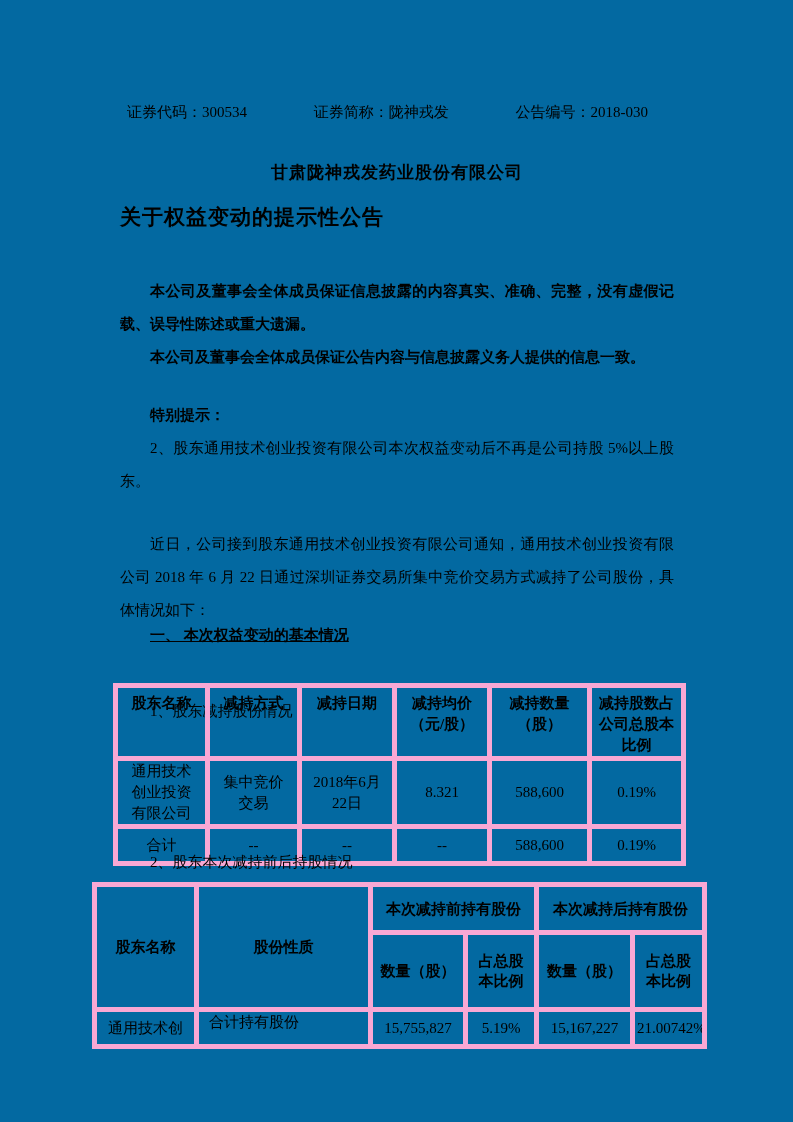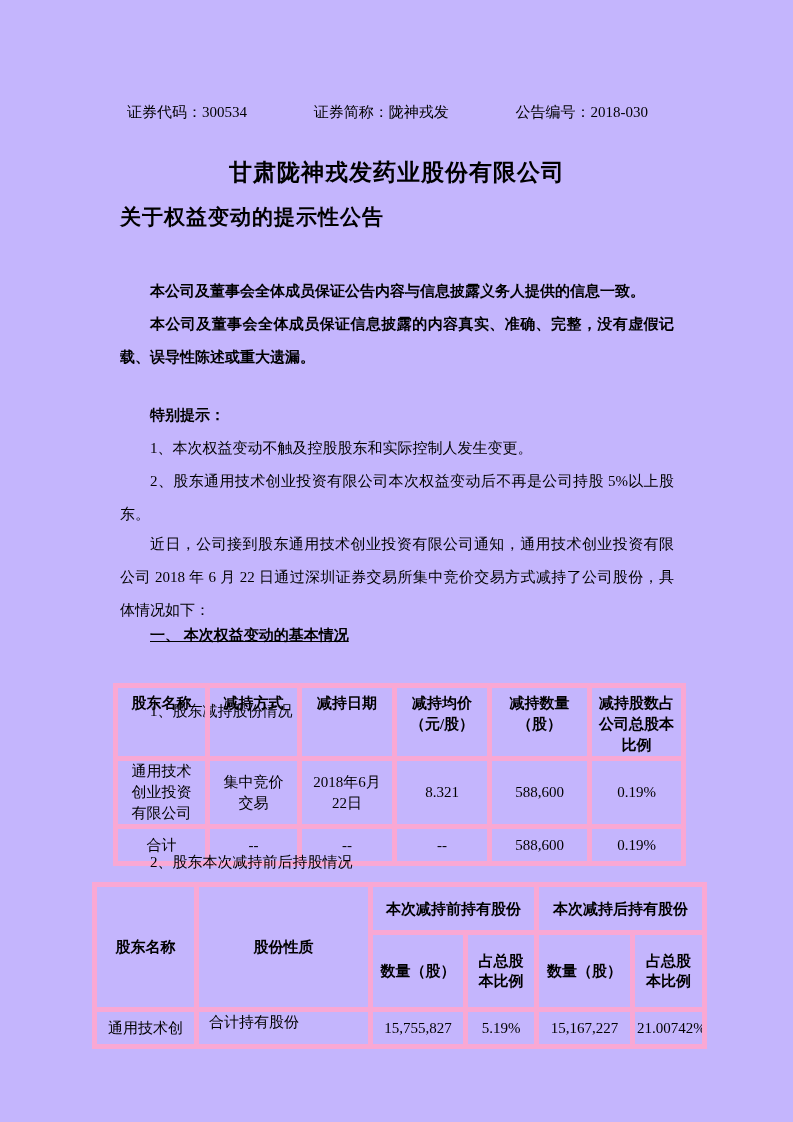--- a/index.html
+++ b/index.html
@@ -4,21 +4,21 @@
 <style>
   html, body {
     margin: 0;
     padding: 0;
     background: #ffffff;
   }
   .page {
     position: relative;
     width: 793px;
     height: 1122px;
-    background: #c4b5fd;
+    background: #0369a1;
     color: #000000;
     font-family: "Liberation Serif", "DejaVu Serif", serif;
     overflow: hidden;
   }
   .content {
     position: absolute;
     left: 120px;
     top: 0;
     width: 554px;
     font-size: 15px;
@@ -32,21 +32,21 @@
     justify-content: space-between;
     padding: 0 26px 0 7px;
     box-sizing: border-box;
     font-size: 15px;
     line-height: 22px;
     white-space: nowrap;
   }
   .title1 {
     top: 158px;
     text-align: center;
-    font-size: 23px;
+    font-size: 17px;
     font-weight: bold;
     letter-spacing: 1px;
     line-height: 30px;
   }
   .title2 {
     top: 202px;
     font-size: 21px;
     font-weight: bold;
     letter-spacing: 1px;
     line-height: 30px;
@@ -107,27 +107,26 @@
     <div class="abs doc-header">
       <span>证券代码：300534</span>
       <span>证券简称：陇神戎发</span>
       <span>公告编号：2018-030</span>
     </div>
 
     <div class="abs title1">甘肃陇神戎发药业股份有限公司</div>
     <div class="abs title2">关于权益变动的提示性公告</div>
 
     <div class="abs decl-block">
+      <p class="para bold">本公司及董事会全体成员保证信息披露的内容真实、准确、完整，没有虚假记载、误导性陈述或重大遗漏。</p>
       <p class="para bold">本公司及董事会全体成员保证公告内容与信息披露义务人提供的信息一致。</p>
-      <p class="para bold">本公司及董事会全体成员保证信息披露的内容真实、准确、完整，没有虚假记载、误导性陈述或重大遗漏。</p>
     </div>
 
     <div class="abs notice-block">
       <p class="para bold">特别提示：</p>
-      <p class="para">1、本次权益变动不触及控股股东和实际控制人发生变更。</p>
       <p class="para">2、股东通用技术创业投资有限公司本次权益变动后不再是公司持股 5%以上股东。</p>
     </div>
 
     <p class="abs para intro-block">近日，公司接到股东通用技术创业投资有限公司通知，通用技术创业投资有限公司 2018 年 6 月 22 日通过深圳证券交易所集中竞价交易方式减持了公司股份，具体情况如下：</p>
 
     <p class="abs para bold sec-heading">一、 本次权益变动的基本情况</p>
     <p class="abs para sub1-heading">1、股东减持股份情况</p>
 
     <table class="t1">
       <colgroup>

